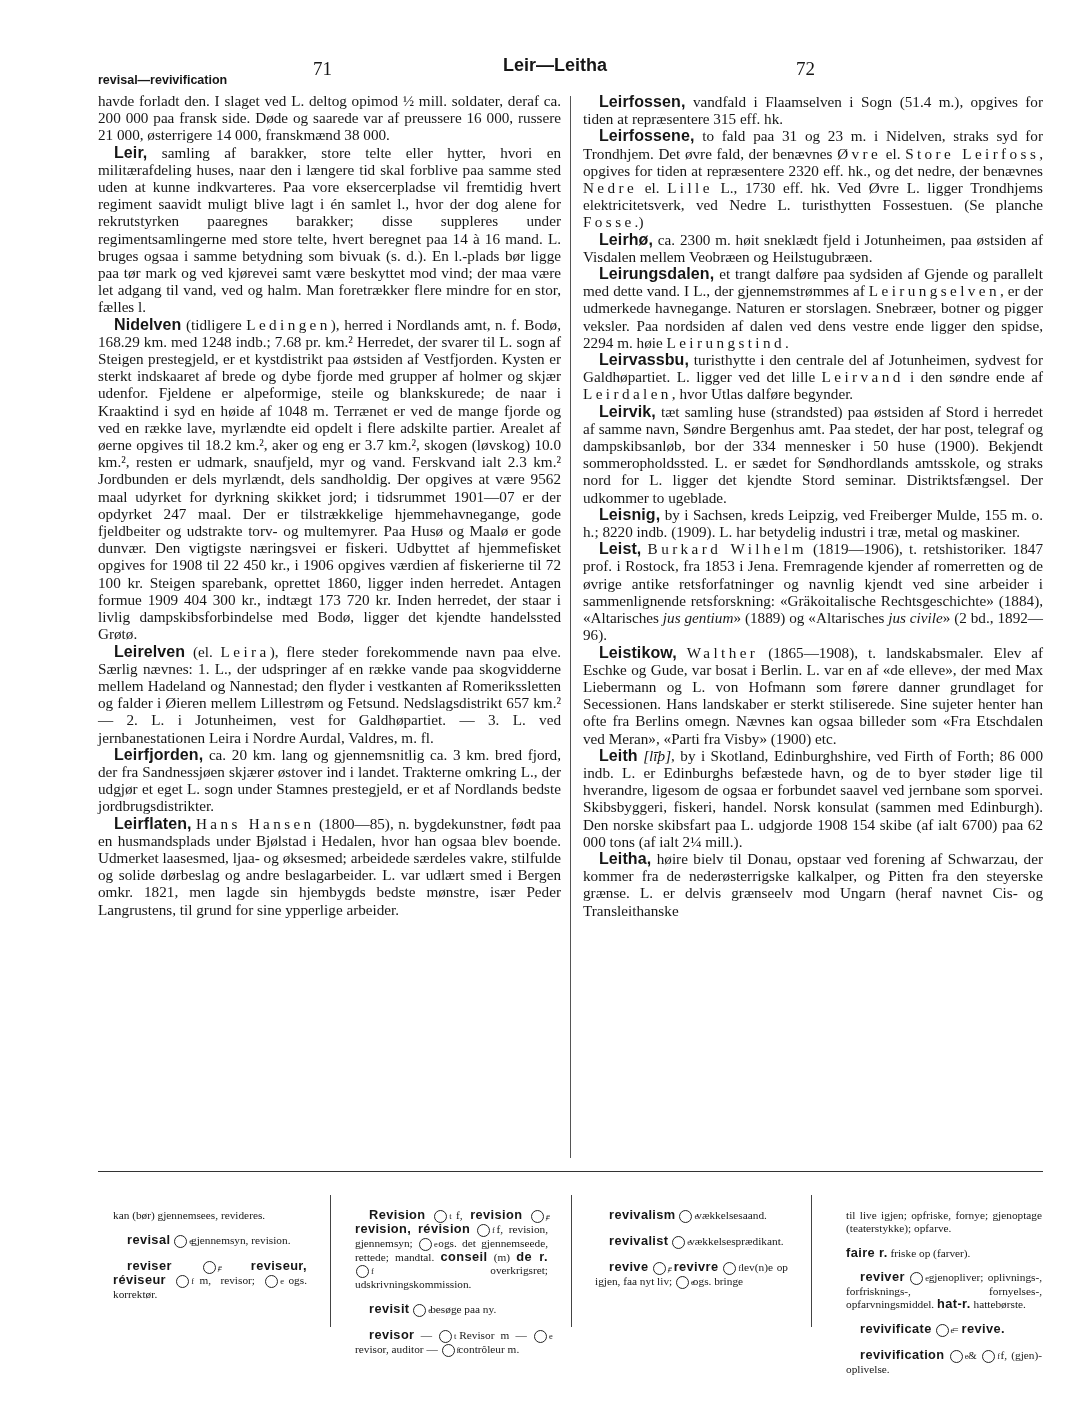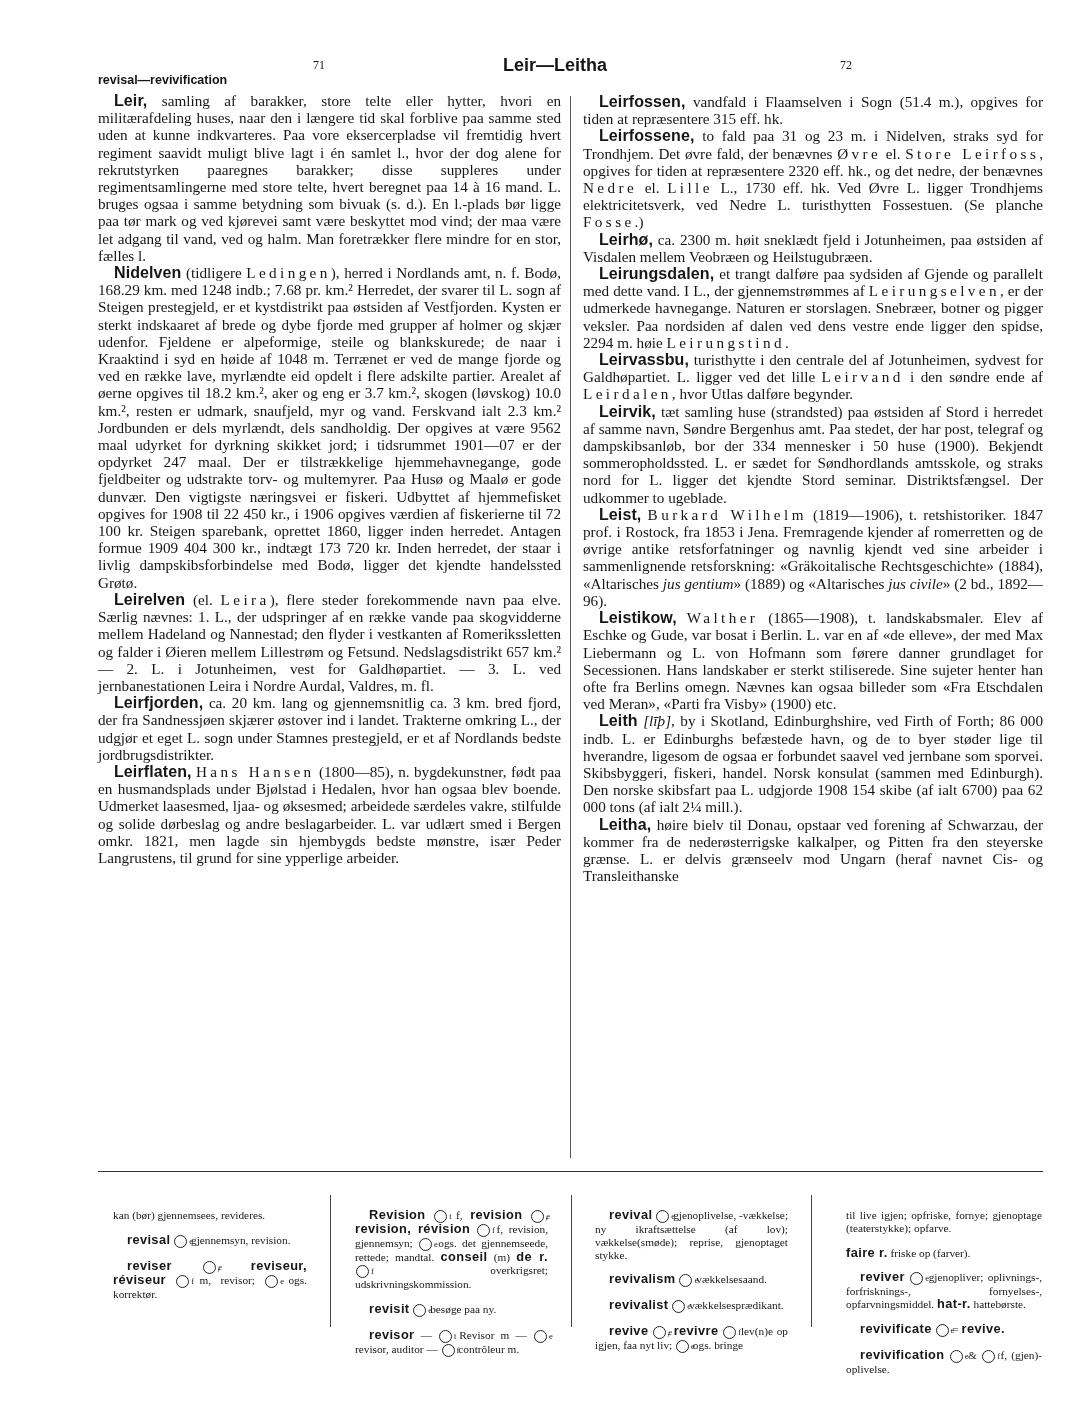--- a/index.html
+++ b/index.html
@@ -3,23 +3,23 @@
 <meta charset="utf-8">
 <style>
   html, body { margin: 0; padding: 0; background: #ffffff; }
   body {
     width: 1080px; height: 1417px; position: relative; overflow: hidden;
     font-family: "DejaVu Serif", "Liberation Serif", serif;
     color: #161616;
   }
   .page { position: absolute; left: 0; top: 0; width: 1080px; height: 1417px; }
 
-  .hdr-num { position: absolute; top: 58px; font-size: 12px; font-family: "Liberation Serif", serif; }
+  .hdr-num { position: absolute; top: 58px; font-size: 19px; font-family: "Liberation Serif", serif; }
   .hdr-left { left: 313px; }
-  .hdr-right { left: 840px; }
+  .hdr-right { left: 796px; }
   .hdr-title {
     position: absolute; top: 55px; left: 0; width: 1080px; text-align: center;
     font-family: "Liberation Sans", sans-serif; font-weight: bold; font-size: 18px;
     padding-left: 30px; box-sizing: border-box;
   }
   .hdr-keyword {
     position: absolute; top: 73px; left: 98px;
     font-family: "Liberation Sans", sans-serif; font-weight: bold; font-size: 12.5px;
   }
 
@@ -72,20 +72,21 @@
 <body>
 
 <div class="page">
 
   <span class="hdr-num hdr-left">71</span>
   <div class="hdr-title">Leir—Leitha</div>
   <span class="hdr-num hdr-right">72</span>
   <div class="hdr-keyword">revisal—revivification</div>
 
   <div class="col col-left">
+    <p>havde forladt den. I slaget ved L. deltog opimod ½ mill. soldater, deraf ca. 200 000 paa fransk side. Døde og saarede var af preussere 16 000, russere 21 000, østerrigere 14 000, franskmænd 38 000.</p>
 
     <p class="entry">
       <span class="hw">Leir,</span>
       <span>samling af barakker, store telte eller hytter, hvori en militærafdeling huses, naar den i længere tid skal forblive paa samme sted uden at kunne indkvarteres. Paa vore eksercerpladse vil fremtidig hvert regiment saavidt muligt blive lagt i én samlet l., hvor der dog alene for rekrutstyrken paaregnes barakker; disse suppleres under regimentsamlingerne med store telte, hvert beregnet paa 14 à 16 mand. L. bruges ogsaa i samme betydning som bivuak (s. d.). En l.-plads bør ligge paa tør mark og ved kjørevei samt være beskyttet mod vind; der maa være let adgang til vand, ved og halm. Man foretrækker flere mindre for en stor, fælles l.</span>
     </p>
 
     <p class="entry">
       <span class="hw">Nidelven</span>
       <span>(tidligere </span><span class="sp">Ledingen</span><span>), herred i Nordlands amt, n. f. Bodø, 168.29 km. med 1248 indb.; 7.68 pr. km.² Herredet, der svarer til L. sogn af Steigen prestegjeld, er et kystdistrikt paa østsiden af Vestfjorden. Kysten er sterkt indskaaret af brede og dybe fjorde med grupper af holmer og skjær udenfor. Fjeldene er alpeformige, steile og blankskurede; de naar i Kraaktind i syd en høide af 1048 m. Terrænet er ved de mange fjorde og ved en række lave, myrlændte eid opdelt i flere adskilte partier. Arealet af øerne opgives til 18.2 km.², aker og eng er 3.7 km.², skogen (løvskog) 10.0 km.², resten er udmark, snaufjeld, myr og vand. Ferskvand ialt 2.3 km.² Jordbunden er dels myrlændt, dels sandholdig. Der opgives at være 9562 maal udyrket for dyrkning skikket jord; i tidsrummet 1901—07 er der opdyrket 247 maal. Der er tilstrækkelige hjemmehavnegange, gode fjeldbeiter og udstrakte torv- og multemyrer. Paa Husø og Maalø er gode dunvær. Den vigtigste næringsvei er fiskeri. Udbyttet af hjemmefisket opgives for 1908 til 22 450 kr., i 1906 opgives værdien af fiskerierne til 72 100 kr. Steigen sparebank, oprettet 1860, ligger inden herredet. Antagen formue 1909 404 300 kr., indtægt 173 720 kr. Inden herredet, der staar i livlig dampskibsforbindelse med Bodø, ligger det kjendte handelssted Grøtø.</span>
     </p>
@@ -133,20 +134,24 @@
     <p class="entry">
       <span class="hw">Leirvassbu,</span>
       <span>turisthytte i den centrale del af Jotunheimen, sydvest for Galdhøpartiet. L. ligger ved det lille </span><span class="sp">Leirvand</span><span> i den søndre ende af </span><span class="sp">Leirdalen</span><span>, hvor Utlas dalføre begynder.</span>
     </p>
 
     <p class="entry">
       <span class="hw">Leirvik,</span>
       <span>tæt samling huse (strandsted) paa østsiden af Stord i herredet af samme navn, Søndre Bergenhus amt. Paa stedet, der har post, telegraf og dampskibsanløb, bor der 334 mennesker i 50 huse (1900). Bekjendt sommeropholdssted. L. er sædet for Søndhordlands amtsskole, og straks nord for L. ligger det kjendte Stord seminar. Distriktsfængsel. Der udkommer to ugeblade.</span>
     </p>
 
+    <p class="entry">
+      <span class="hw">Leisnig,</span>
+      <span>by i Sachsen, kreds Leipzig, ved Freiberger Mulde, 155 m. o. h.; 8220 indb. (1909). L. har betydelig industri i træ, metal og maskiner.</span>
+    </p>
 
     <p class="entry">
       <span class="hw">Leist,</span>
       <span class="sp">Burkard Wilhelm</span><span> (1819—1906), t. retshistoriker. 1847 prof. i Rostock, fra 1853 i Jena. Fremragende kjender af romerretten og de øvrige antike retsforfatninger og navnlig kjendt ved sine arbeider i sammenlignende retsforskning: «Gräkoitalische Rechtsgeschichte» (1884), «Altarisches </span><span class="it">jus gentium</span><span>» (1889) og «Altarisches </span><span class="it">jus civile</span><span>» (2 bd., 1892—96).</span>
     </p>
 
     <p class="entry">
       <span class="hw">Leistikow,</span>
       <span class="sp">Walther</span><span> (1865—1908), t. landskabsmaler. Elev af Eschke og Gude, var bosat i Berlin. L. var en af «de elleve», der med Max Liebermann og L. von Hofmann som førere danner grundlaget for Secessionen. Hans landskaber er sterkt stiliserede. Sine sujeter henter han ofte fra Berlins omegn. Nævnes kan ogsaa billeder som «Fra Etschdalen ved Meran», «Parti fra Visby» (1900) etc.</span>
     </p>
@@ -213,25 +218,20 @@
       <span class="circ">e</span>
       <span>revisor, auditor —</span>
       <span class="circ">f</span>
       <span>contrôleur m.</span>
     </p>
   </div>
   <div class="fdiv fd2"></div>
 
   <div class="foot f3">
     <p class="entry">
-      <span class="fw">revival</span>
-      <span class="circ">e</span>
-      <span>gjenoplivelse, -vækkelse; ny ikraftsættelse (af lov); vækkelse(smøde); reprise, gjenoptaget stykke.</span>
-    </p>
-    <p class="entry">
       <span class="fw">revivalism</span>
       <span class="circ">e</span>
       <span>vækkelsesaand.</span>
     </p>
     <p class="entry">
       <span class="fw">revivalist</span>
       <span class="circ">e</span>
       <span>vækkelsesprædikant.</span>
     </p>
     <p class="entry">

